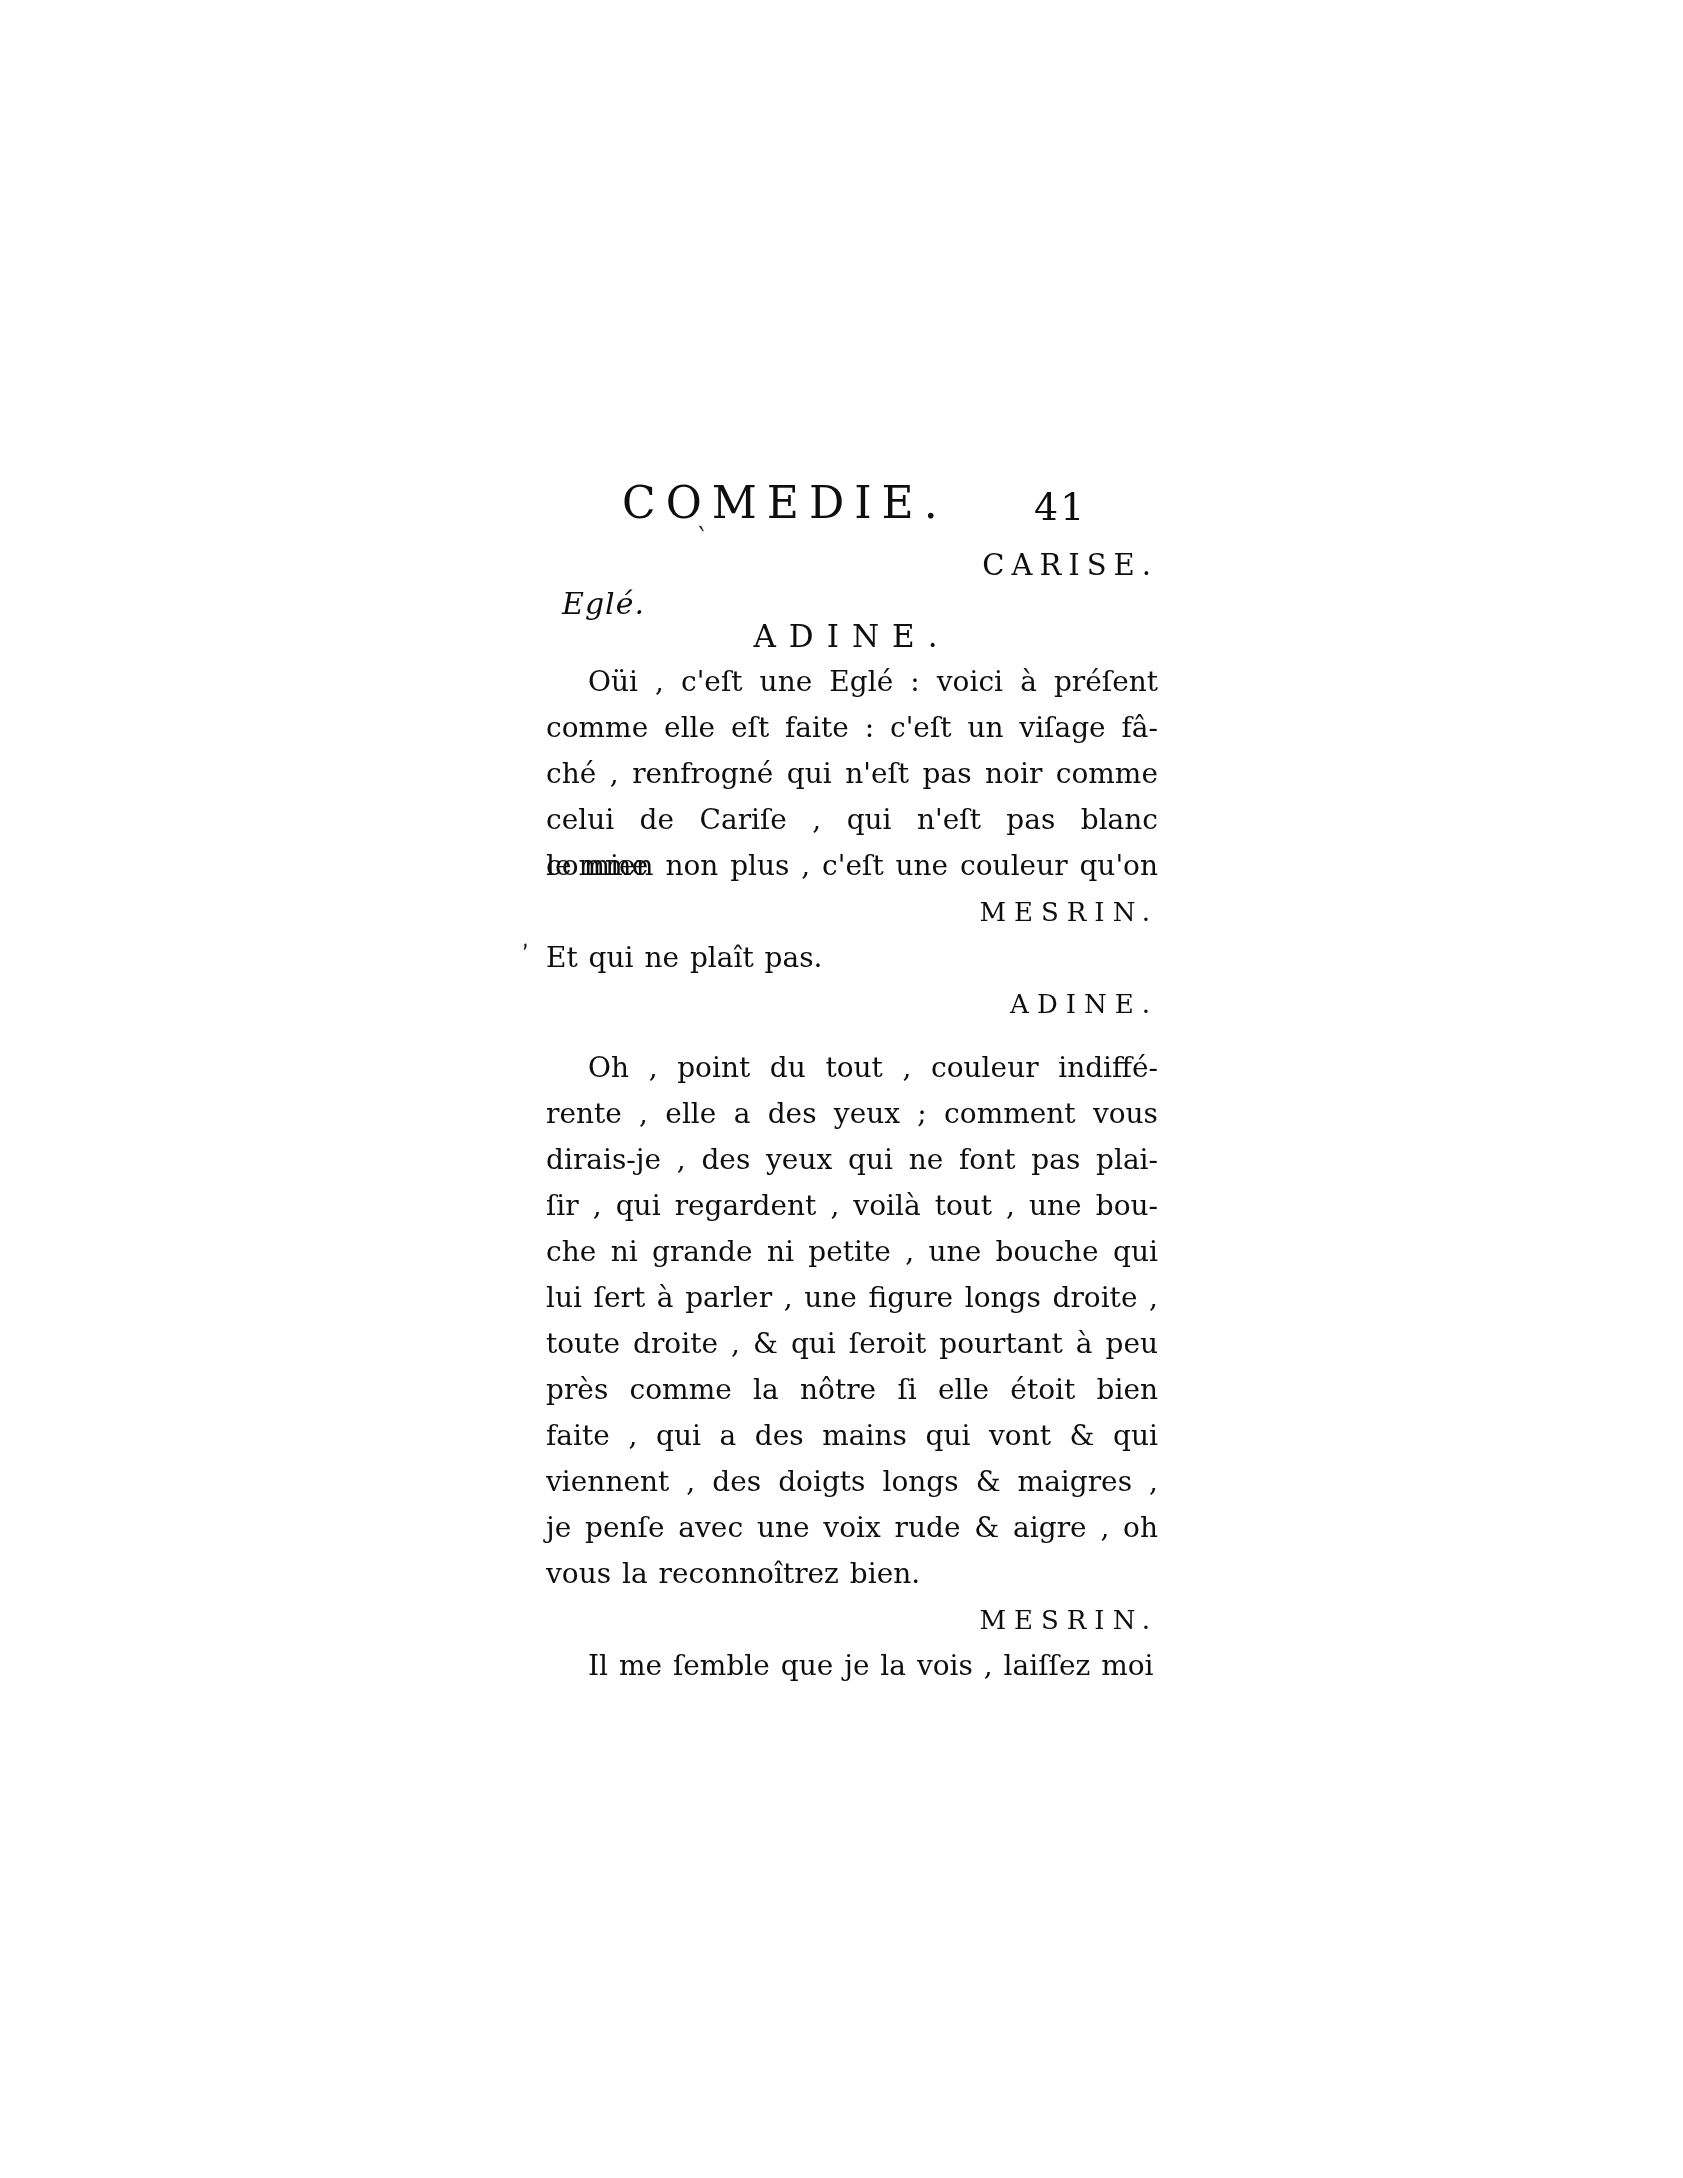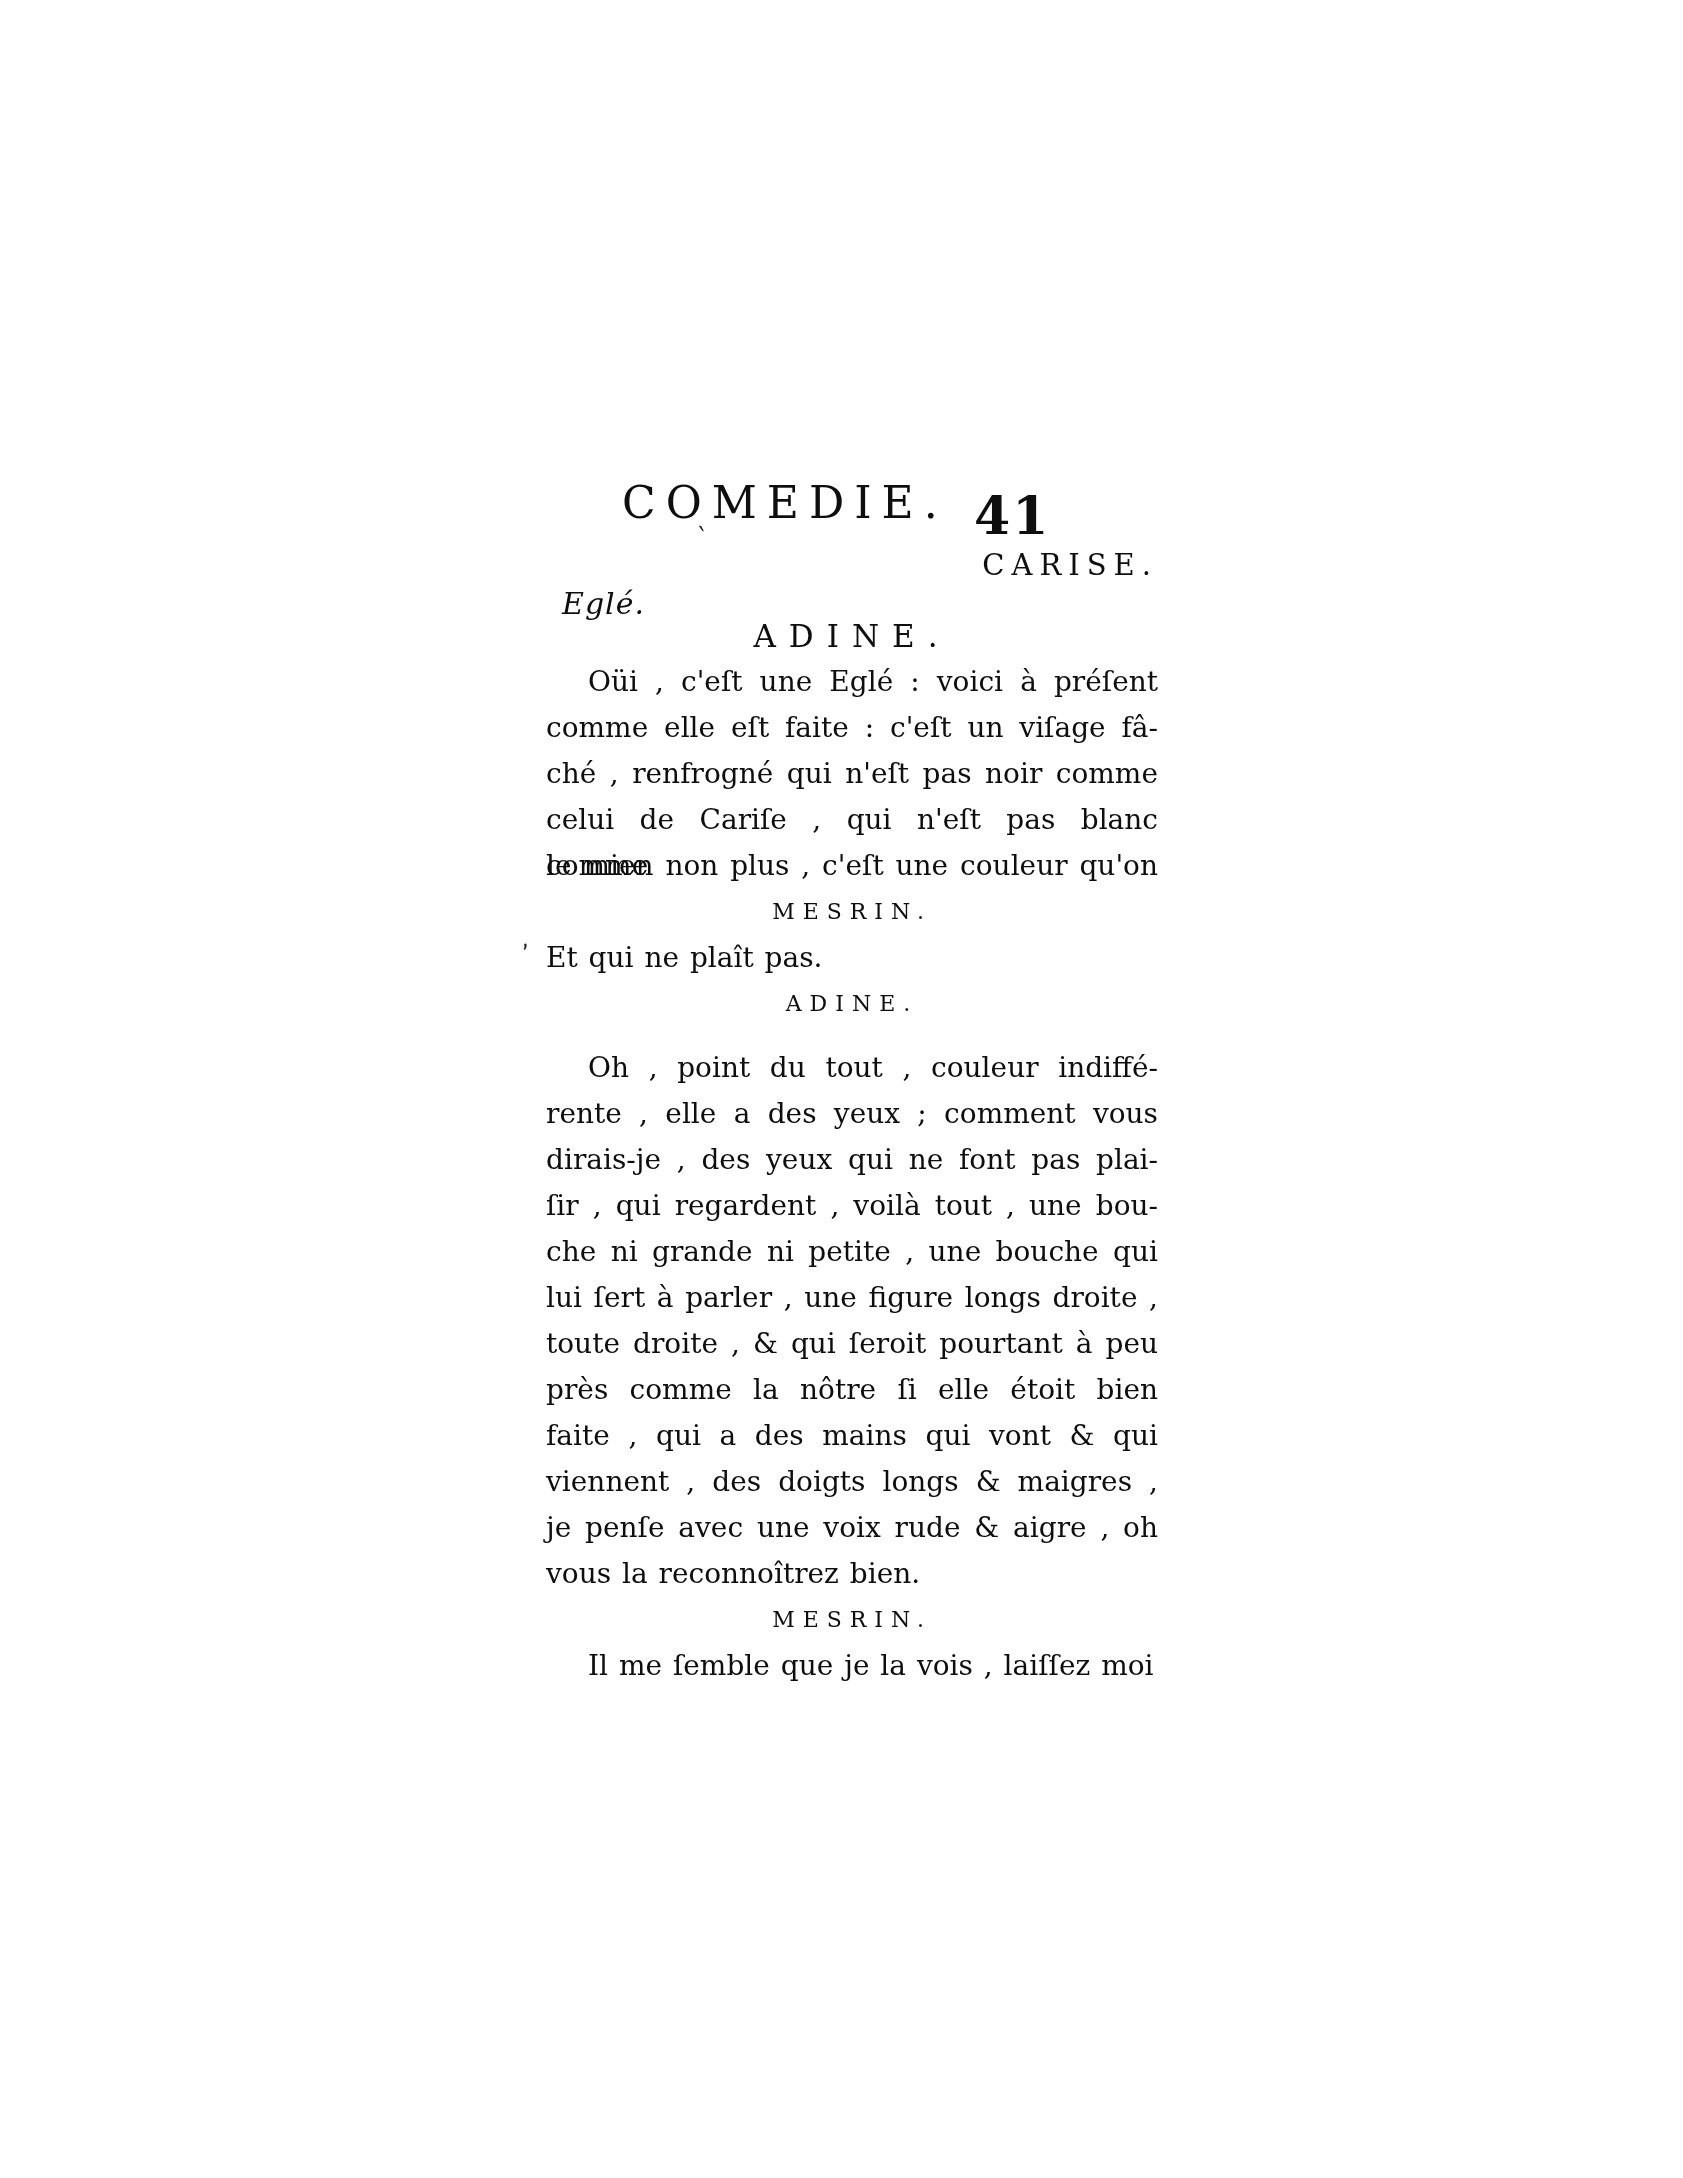--- a/index.html
+++ b/index.html
@@ -13,22 +13,22 @@
   }
   .title{
     position:absolute;left:622px;top:477px;
     font-size:44px;letter-spacing:10px;white-space:nowrap;
   }
   .title-accent{
     position:absolute;left:695px;top:523px;
     font-size:26px;color:#222;transform:rotate(8deg);
   }
   .pagenum{
-    position:absolute;left:974px;top:485px;
-    font-size:52px;letter-spacing:2px;font-weight:bold;
+    position:absolute;left:1034px;top:485px;
+    font-size:38px;letter-spacing:2px;
   }
   .h-top{
     position:absolute;left:546px;top:548px;width:612px;
     text-align:right;font-size:29px;letter-spacing:7px;white-space:nowrap;
   }
   .egle{
     position:absolute;left:562px;top:586px;
     font-size:30px;font-style:italic;letter-spacing:1px;
   }
   .h-adine{
@@ -42,21 +42,21 @@
   .flow{
     position:absolute;left:546px;top:659px;width:612px;
     font-size:28px;word-spacing:2px;
   }
   .line{line-height:46px;height:46px;}
   .just{text-align:justify;text-align-last:justify;}
   .left{text-align:left;}
   .indent{padding-left:42px;}
   .speaker{
     line-height:46px;height:46px;
-    text-align:center;font-size:22px;letter-spacing:8px;
+    text-align:right;font-size:26px;letter-spacing:8px;
   }
   .spacer{height:18px;}
 </style>
 </head>
 <body>
 
 <div class="page">
 
   <div class="title">COMEDIE.</div>
   <div class="title-accent">`</div>

